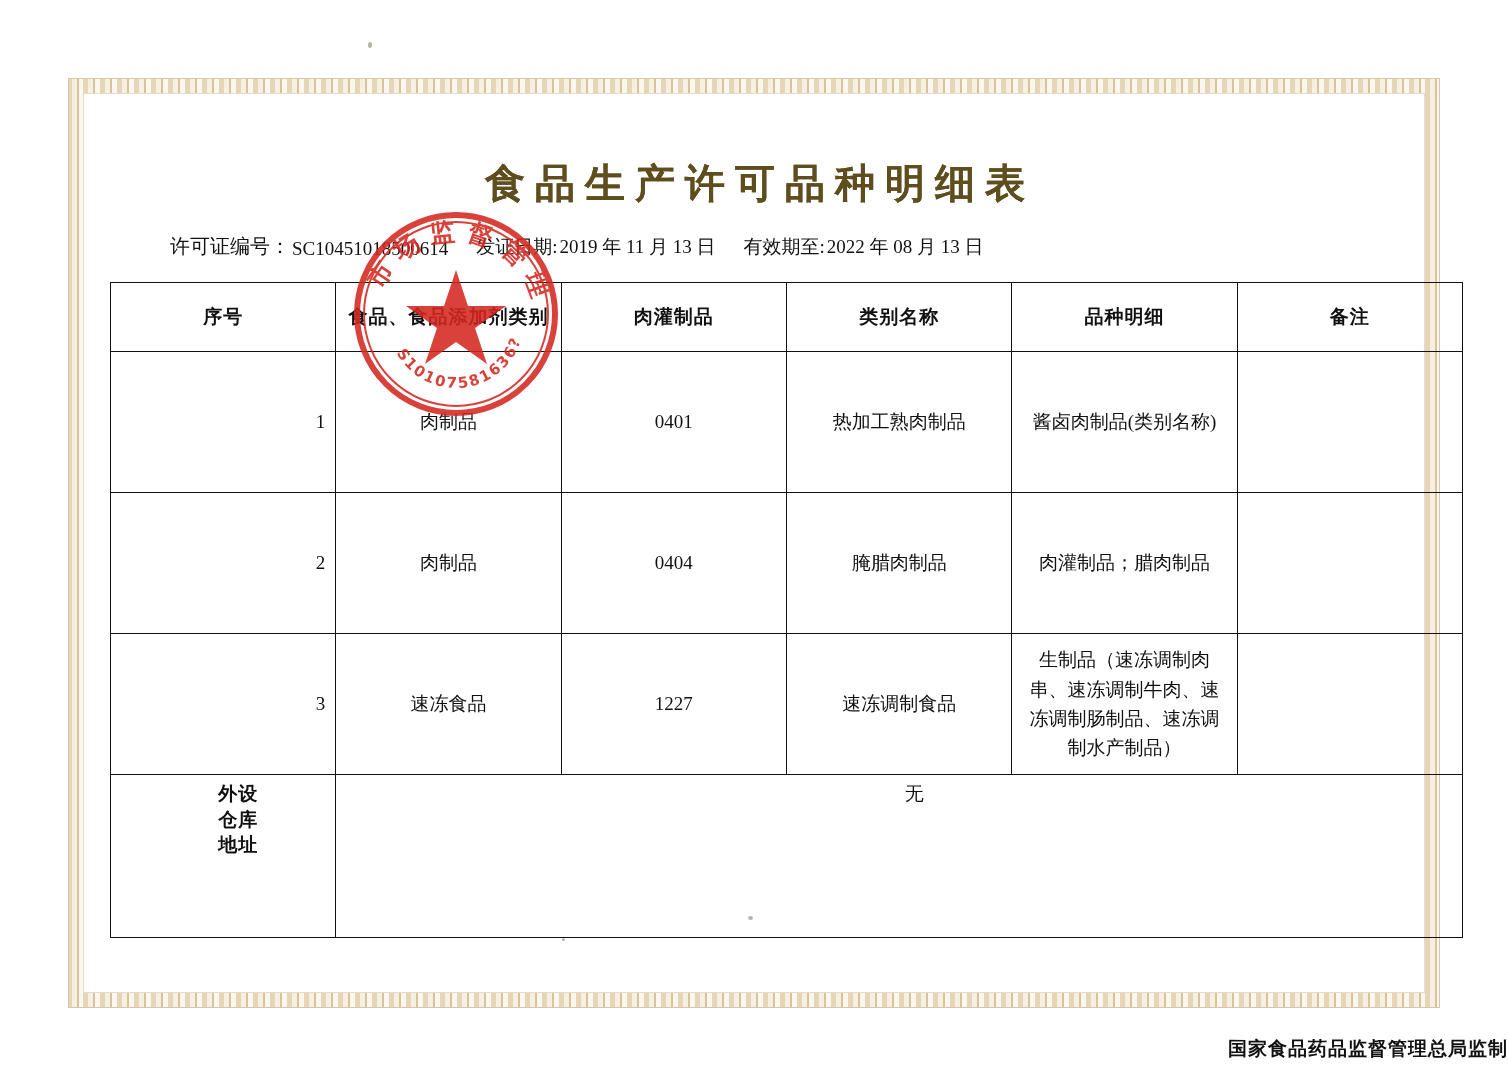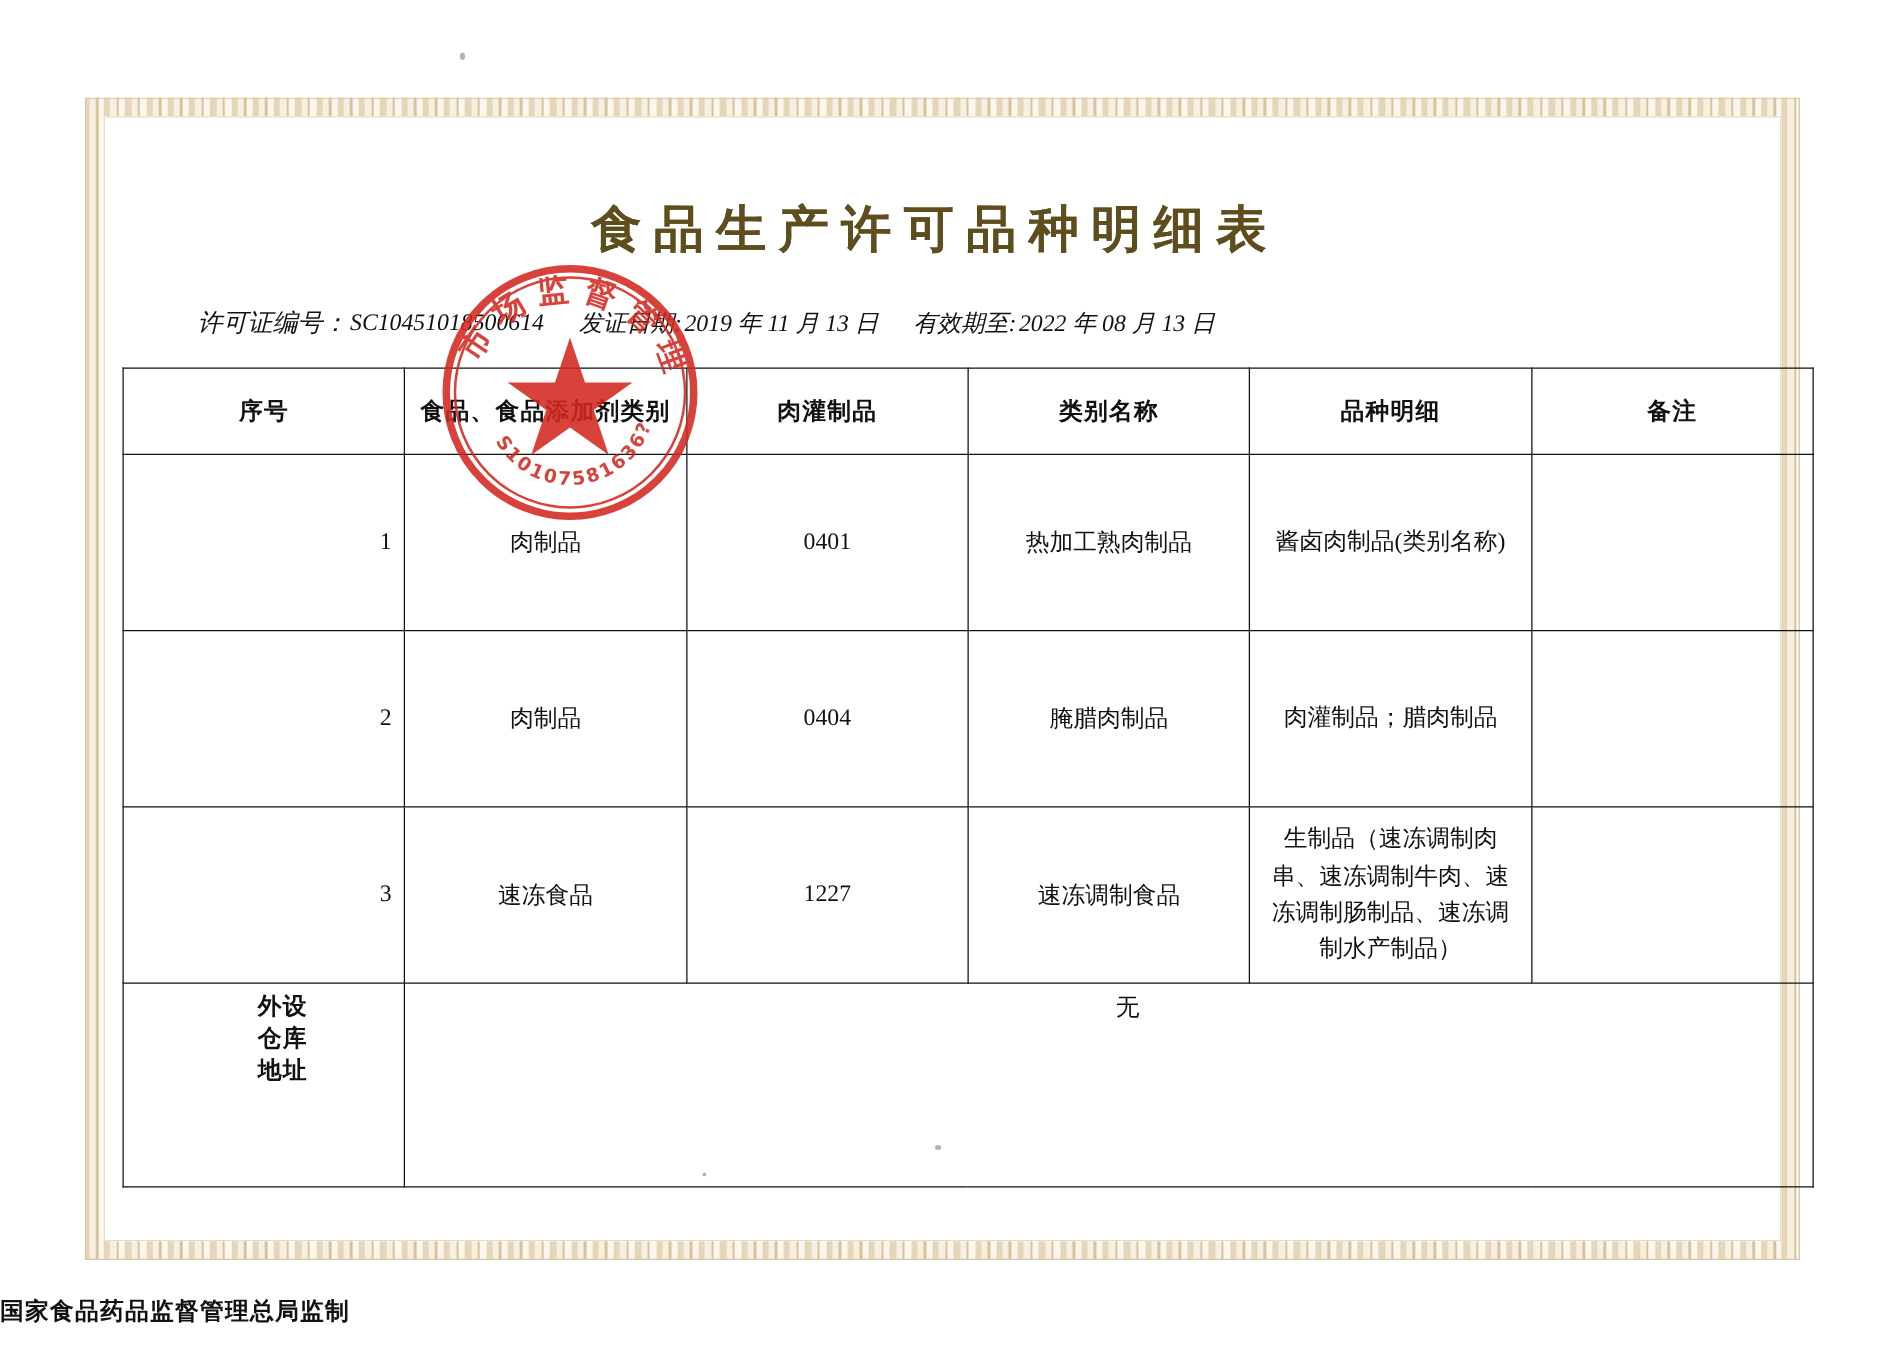--- a/index.html
+++ b/index.html
@@ -50,21 +50,21 @@
   .frame-outline {
     position: absolute;
     inset: 0;
     box-shadow: inset 0 0 0 1px #d8c6a4;
     pointer-events: none;
   }
 
   
   .content {
     position: absolute;
-    left: 98px;
+    left: 110px;
     top: 120px;
     width: 1290px;
     height: 850px;
   }
 
   .doc-title {
     text-align: center;
     font-family: "Liberation Serif", "DejaVu Serif", serif;
     font-weight: bold;
     font-size: 40px;
@@ -72,27 +72,26 @@
     color: #6b5a25;
     background: linear-gradient(180deg, #7d6a2c 0%, #5f4f1f 60%, #4d3f17 100%);
     -webkit-background-clip: text;
     background-clip: text;
     color: #5e4e1e;
     margin: 36px 0 0 0;
     padding-left: 10px;
   }
 
   .meta-row {
-    margin-top: 34px;
+    margin-top: 22px;
     font-size: 19px;
     display: flex;
-    align-items: center;
+    align-items: flex-end;
     padding-left: 60px;
     white-space: nowrap;
-    font-style: italic;
   }
   .meta-label { font-size: 20px; }
   .meta-value { font-size: 19px; margin-left: 2px; }
   .meta-gap { display: inline-block; width: 26px; }
 
   
   table.detail-table {
     margin-top: 22px;
     border-collapse: collapse;
     width: 1353px;
@@ -141,21 +140,21 @@
     height: 212px;
     pointer-events: none;
     opacity: 0.88;
   }
 
   .footer {
     position: absolute;
     left: 0;
     right: 0;
     bottom: 18px;
-    text-align: left;
+    text-align: right;
     font-size: 19px;
     font-weight: bold;
     letter-spacing: 1px;
   }
 
   .speck { position: absolute; background: #b9b2a4; border-radius: 50%; }
 </style>
 </head>
 <body>
 

